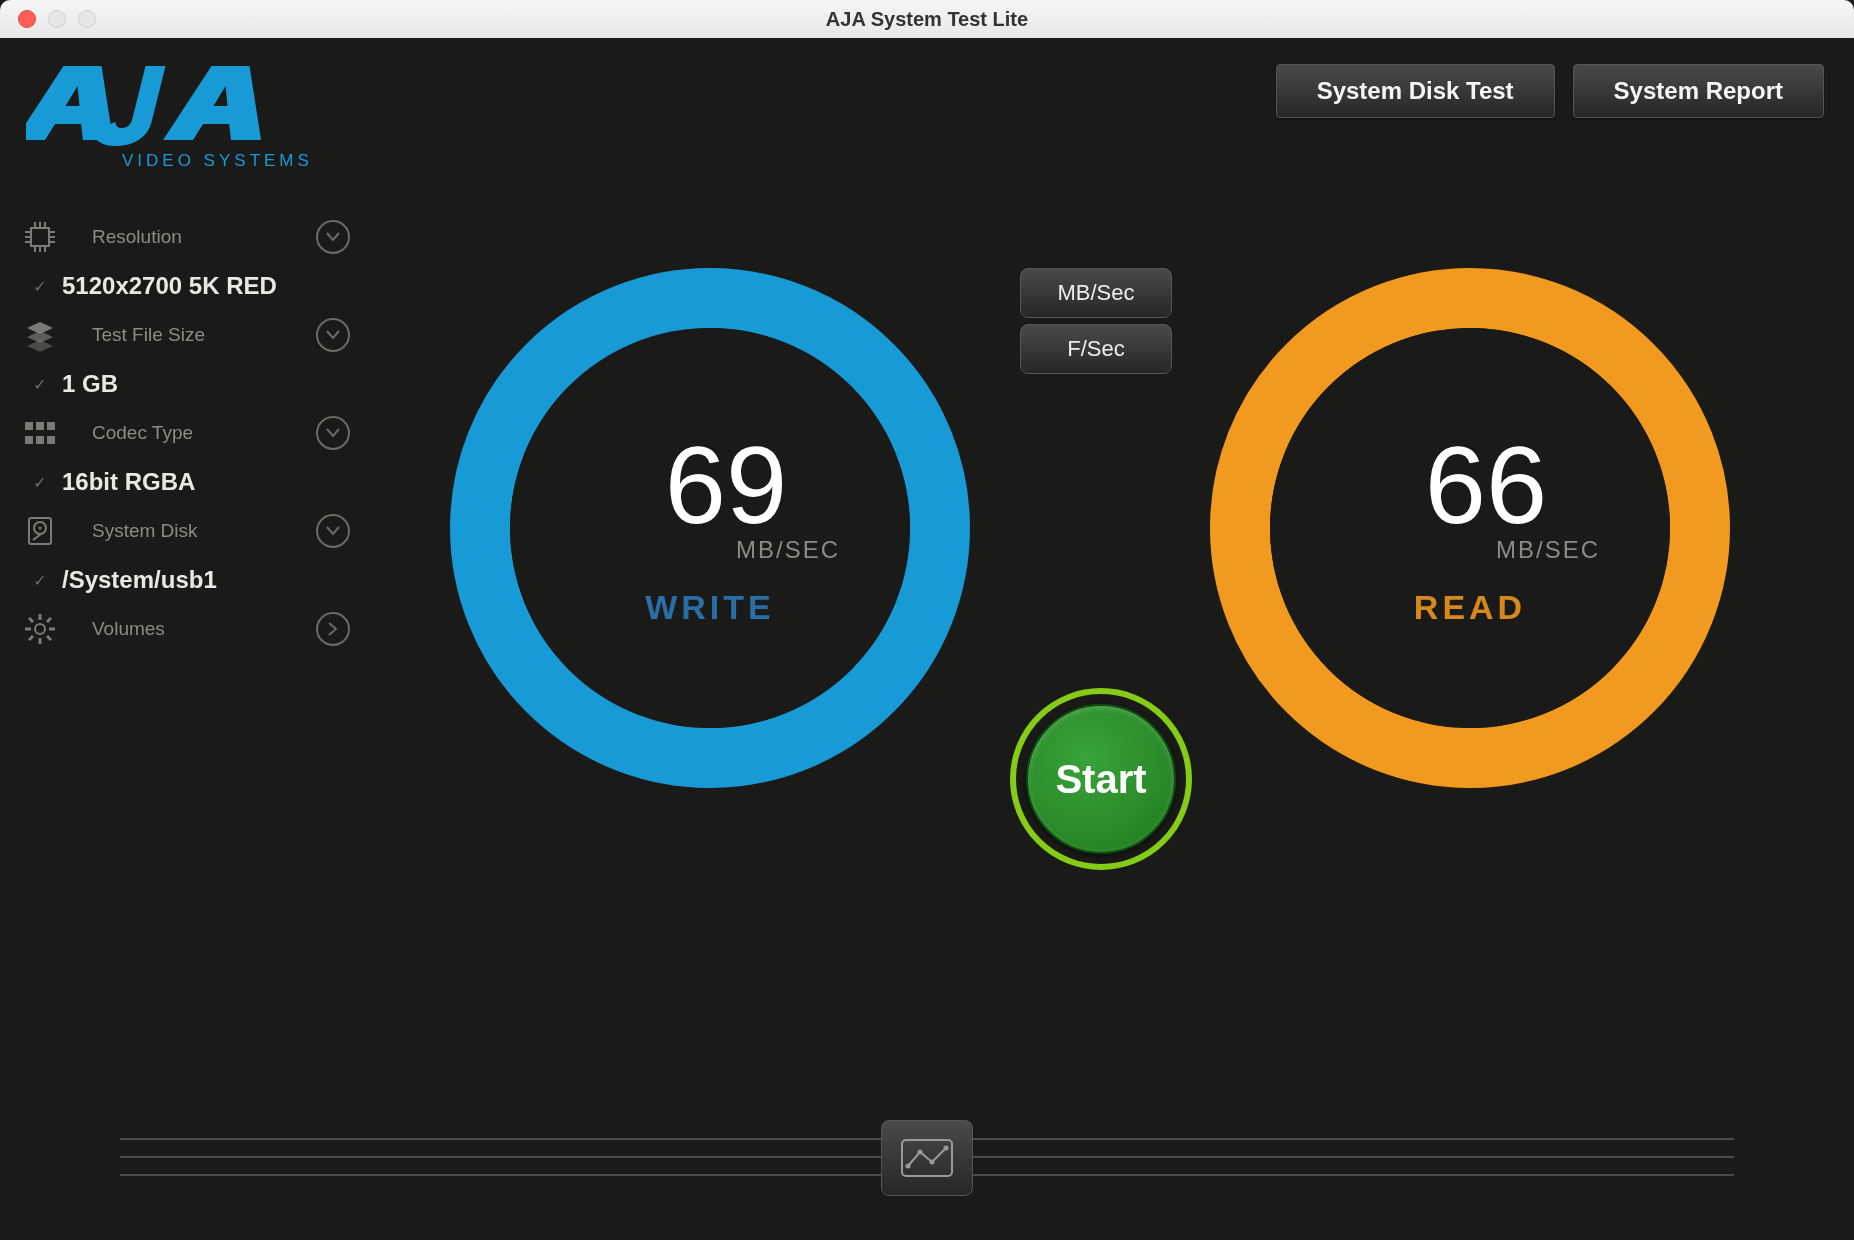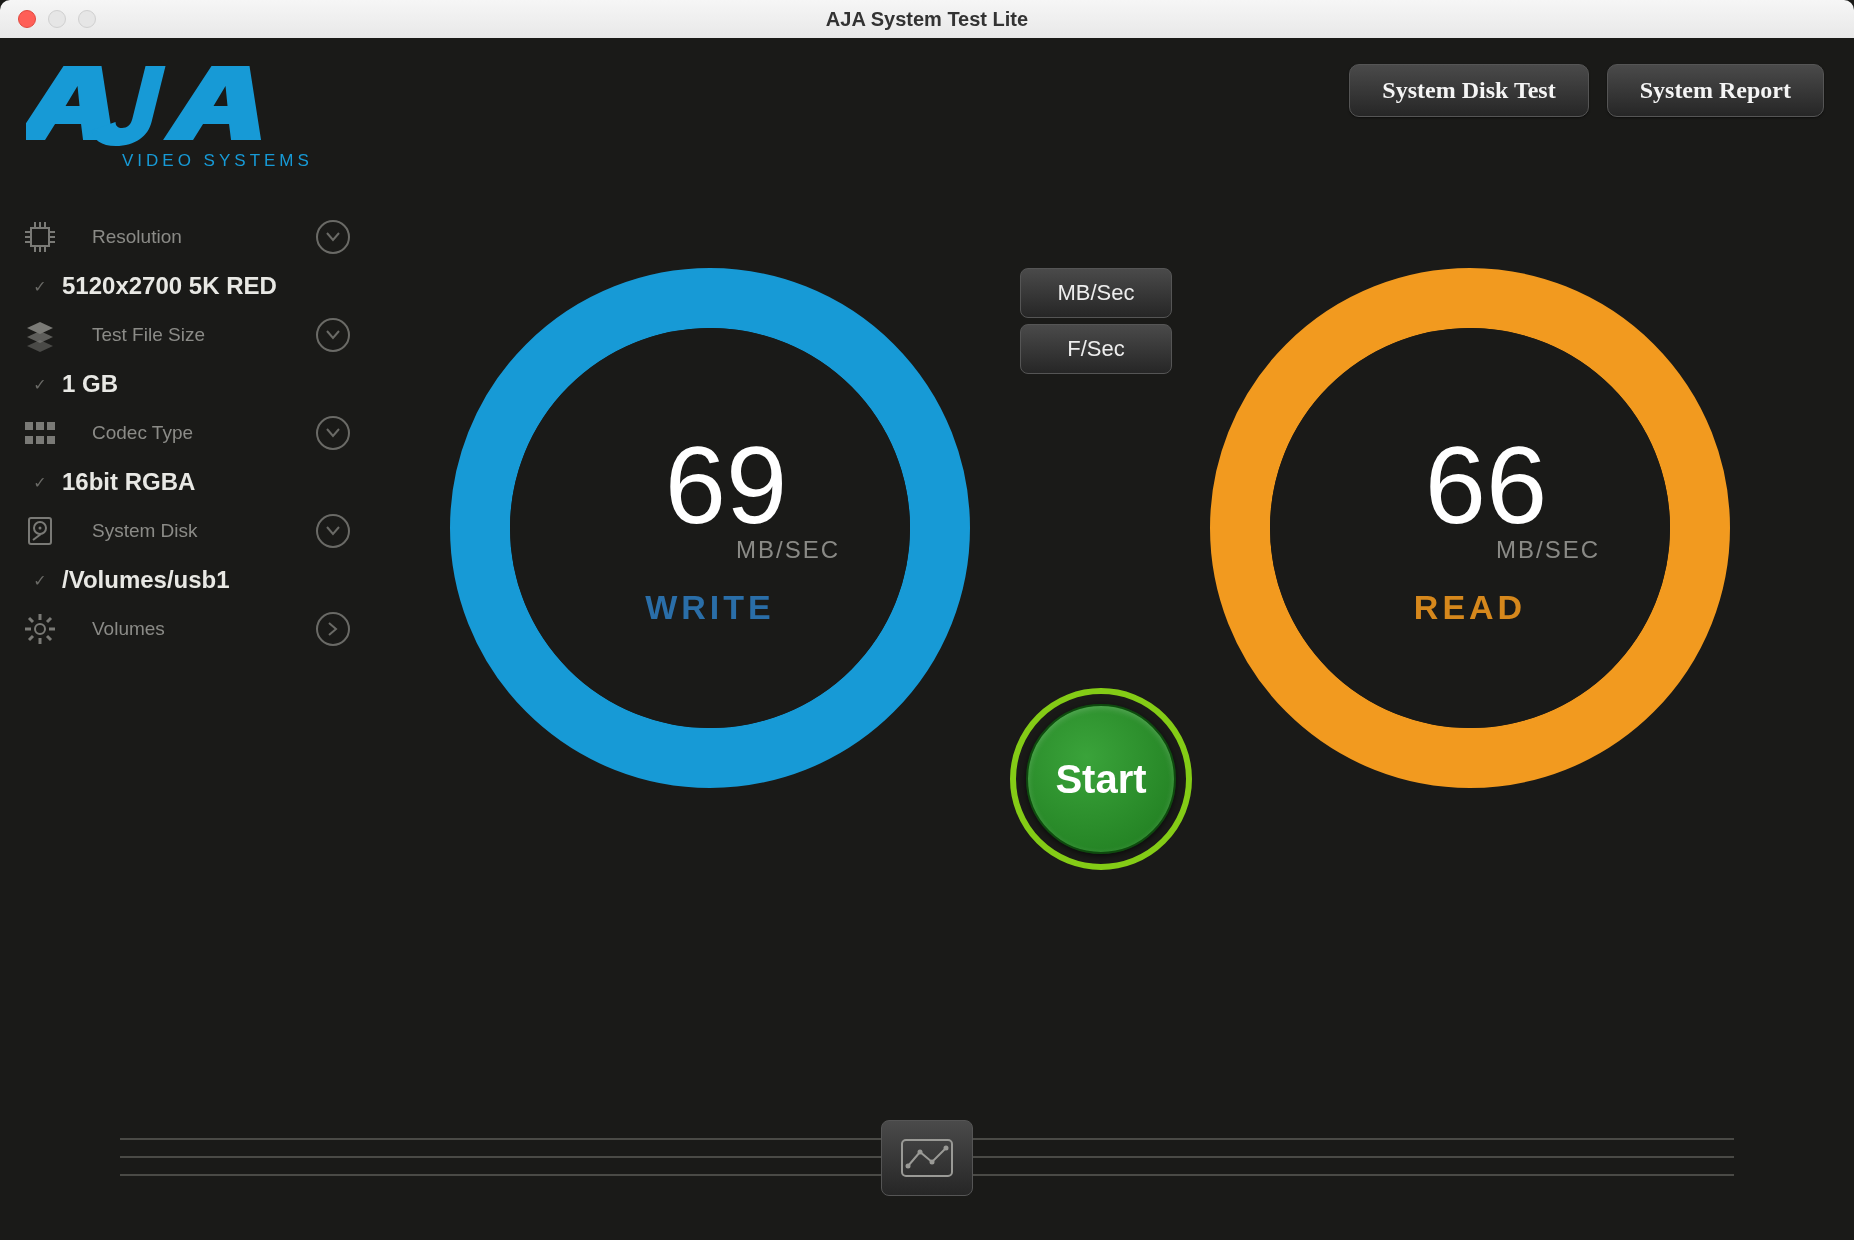--- a/index.html
+++ b/index.html
@@ -9,21 +9,21 @@
   .tl{width:16px;height:16px;border-radius:50%;}
   .tl.red{background:#ff5f57;border:1px solid #e1493f;}
   .tl.yel{background:#e6e6e6;border:1px solid #d0d0d0;}
   .tl.grn{background:#e6e6e6;border:1px solid #d0d0d0;}
   .wintitle{position:absolute;left:0;right:0;text-align:center;font-size:20px;font-weight:600;color:#333;}
   .app{position:relative;width:1854px;height:1202px;background:#1a1a18;}
   
   .logo{position:absolute;left:26px;top:18px;color:#179ad6;}
   
   .topbtns{position:absolute;right:30px;top:26px;display:flex;gap:18px;}
-  .topbtn{background:linear-gradient(#4a4a4a,#262626);color:#f5f5f5;font-size:24px;font-weight:600;padding:12px 32px;border-radius:10px;border:1px solid #555;cursor:pointer;box-shadow:0 1px 2px rgba(0,0,0,.5);white-space:nowrap;font-family:Liberation Serif, serif;}
+  .topbtn{background:linear-gradient(#4a4a4a,#262626);color:#f5f5f5;font-size:24px;font-weight:600;padding:12px 40px;border-radius:4px;border:1px solid #555;cursor:pointer;box-shadow:0 1px 2px rgba(0,0,0,.5);white-space:nowrap;}
   
   .sidebar{position:absolute;left:20px;top:172px;width:330px;color:#9a9a96;}
   .srow{display:flex;align-items:center;height:54px;cursor:pointer;}
   .srow .sicon{width:40px;height:40px;display:flex;align-items:center;justify-content:center;margin-right:12px;color:#7a7a76;}
   .srow .slabel{flex:1;font-size:19px;color:#8b8b87;margin-left:20px;}
   .srow .schev{width:30px;height:30px;border:2px solid #6a6a66;border-radius:50%;display:flex;align-items:center;justify-content:center;color:#6a6a66;}
   .sval{display:flex;align-items:center;height:44px;padding-left:8px;}
   .sval .check{width:24px;text-align:center;color:#6a6a66;font-size:16px;margin-right:10px;}
   .sval .vtext{font-size:24px;font-weight:600;color:#e8e8e4;}
   
@@ -176,21 +176,21 @@
       </div>
       <div class="slabel">System Disk</div>
       <div class="schev">
           <svg width="14" height="10" viewBox="0 0 14 10">
             <path d="M1 1 L7 8 L13 1" fill="none" stroke="#6a6a66" stroke-width="2"></path>
           </svg>
         </div>
     </div>
     <div class="sval">
       <div class="check">✓</div>
-      <div class="vtext">/Volumes/usb1</div>
+      <div class="vtext">/System/usb1</div>
     </div>
 
     <div class="srow">
       <div class="sicon">
         <svg width="34" height="34" viewBox="0 0 34 34">
             <circle cx="17" cy="17" r="5" fill="none" stroke="#7a7a76" stroke-width="2"></circle>
             <g stroke="#7a7a76" stroke-width="3">
               <line x1="17" y1="2" x2="17" y2="8"></line>
               <line x1="17" y1="26" x2="17" y2="32"></line>
               <line x1="2" y1="17" x2="8" y2="17"></line>

